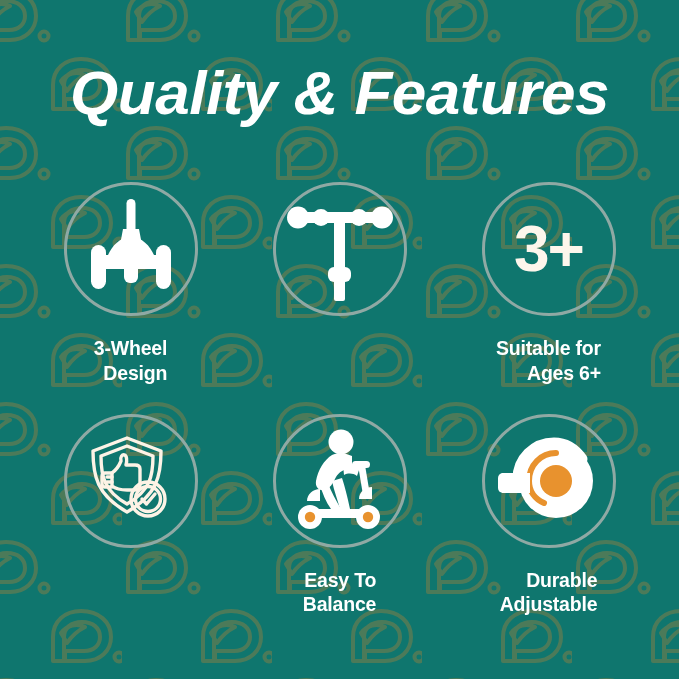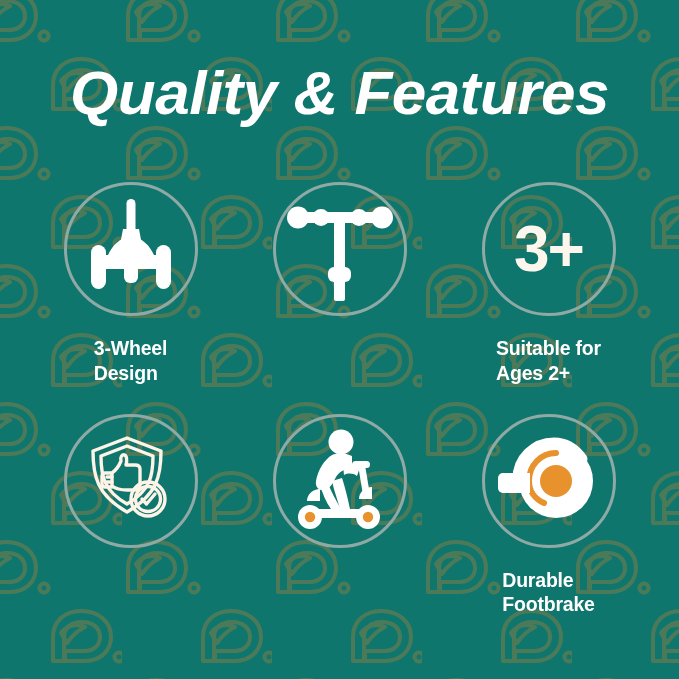--- a/index.html
+++ b/index.html
@@ -75,21 +75,21 @@
     display: flex;
     align-items: center;
     justify-content: center;
     box-sizing: border-box;
     position: relative;
   }
   .ring svg { display: block; overflow: visible; }
 
   .label {
     margin-top: 20px;
-    text-align: left;
+    text-align: right;
     color: #FFFFFF;
     font-size: 19.5px;
     line-height: 1.27;
     font-weight: 700;
     letter-spacing: -0.2px;
     white-space: pre-line;
   }
 
   .badge-text {
     color: #FDF6EC;
@@ -172,21 +172,21 @@
           </g>
         </svg>
       </div>
     </div>
 
     <div class="cell">
       <div class="ring">
         <span class="badge-text">3+</span>
       </div>
       <div class="label">Suitable for
-Ages 2+</div>
+Ages 6+</div>
     </div>
 
     <div class="cell">
       <div class="ring">
         <svg width="100" height="100" viewBox="0 0 100 100">
           <g fill="none" stroke="#FDF3E6" stroke-width="3.4" stroke-linecap="round" stroke-linejoin="round">
 
             <path d="M46 7 L80 20 C80 45 76 64 46 81 C16 64 12 45 12 20 Z"></path>
 
             <path d="M46 15 L72 25 C72 45 69 60 46 73 C23 60 20 45 20 25 Z"></path>
@@ -233,36 +233,38 @@
             <circle cx="24" cy="88" r="12"></circle>
 
             <circle cx="82" cy="88" r="12"></circle>
           </g>
           <g fill="#E8922E">
             <circle cx="24" cy="88" r="5.2"></circle>
             <circle cx="82" cy="88" r="5.2"></circle>
           </g>
         </svg>
       </div>
+      <div class="label">Easy To
+Balance</div>
     </div>
 
     <div class="cell">
       <div class="ring">
         <svg width="106" height="96" viewBox="0 0 106 96">
 
           <circle cx="60" cy="48" r="37" fill="#FFFFFF"></circle>
 
           <circle cx="60" cy="48" r="16" fill="#E8922E"></circle>
 
           <path d="M60 20 C45 20 33 32 33 48 C33 58 39 66 48 70" fill="none" stroke="#E8922E" stroke-width="6" stroke-linecap="round"></path>
 
           <path d="M86 26 C79 16 70 10 58 10 C38 10 22 26 22 46" fill="none" stroke="#FFFFFF" stroke-width="11" stroke-linecap="round"></path>
 
           <path d="M6 40 L34 40 L34 60 L6 60 Z" fill="#FFFFFF"></path>
           <rect x="2" y="40" width="12" height="20" rx="5" fill="#FFFFFF"></rect>
         </svg>
       </div>
       <div class="label">Durable
-Footbrake</div>
+Adjustable</div>
     </div>
 
   </div>
 </div>
 
 </body></html>

